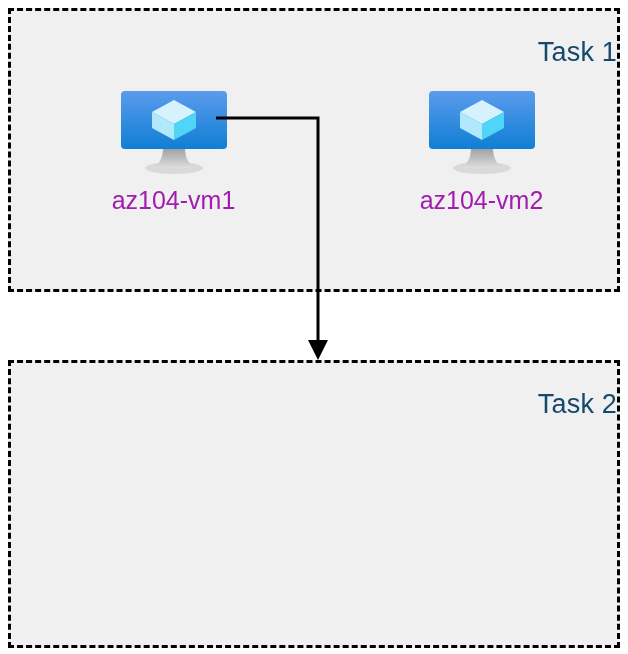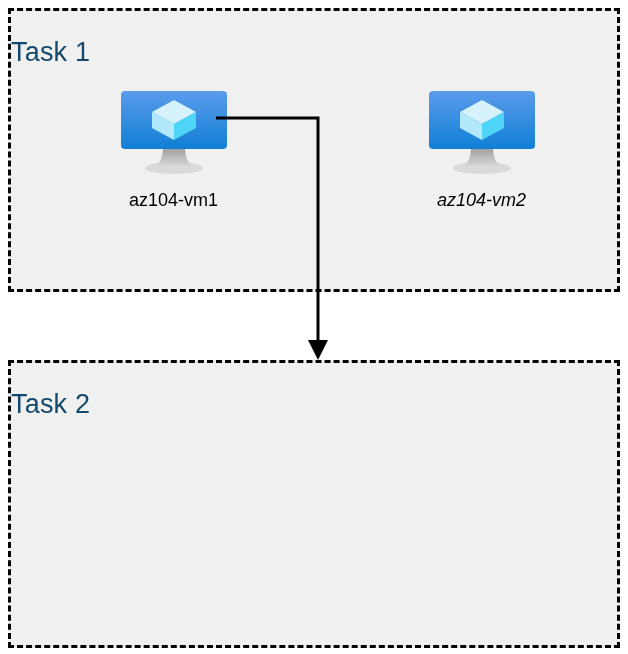--- a/index.html
+++ b/index.html
@@ -40,42 +40,42 @@
     left: 8px;
     top: 360px;
     width: 612px;
     height: 288px;
   }
 
   .task-title {
     position: absolute;
     left: 0;
     width: 100%;
-    text-align: left;
+    text-align: right;
     color: #15496b;
     font-size: 27px;
     font-family: "Liberation Sans", sans-serif;
     font-weight: 400;
     letter-spacing: 0.2px;
     white-space: nowrap;
   }
   #task1-title { top: 26px; }
   #task2-title { top: 26px; }
 
   
   .node {
     position: absolute;
     text-align: center;
   }
   #node-vm1 { left: 55px;  top: 78px;  width: 215px; }
-  #node-vm2 { left: 363px; top: 78px;  width: 215px; font-style: italic; }
+  #node-vm2 { left: 363px; top: 78px;  width: 215px; }
 
   .node-label {
-    color: #000000;
-    font-size: 18px;
+    color: #a21caf;
+    font-size: 25px;
     line-height: 32px;
     font-family: "Liberation Sans", sans-serif;
     white-space: nowrap;
   }
   .node-label-block {
     margin-top: 10px;
   }
 
   
   .vm-icon {

